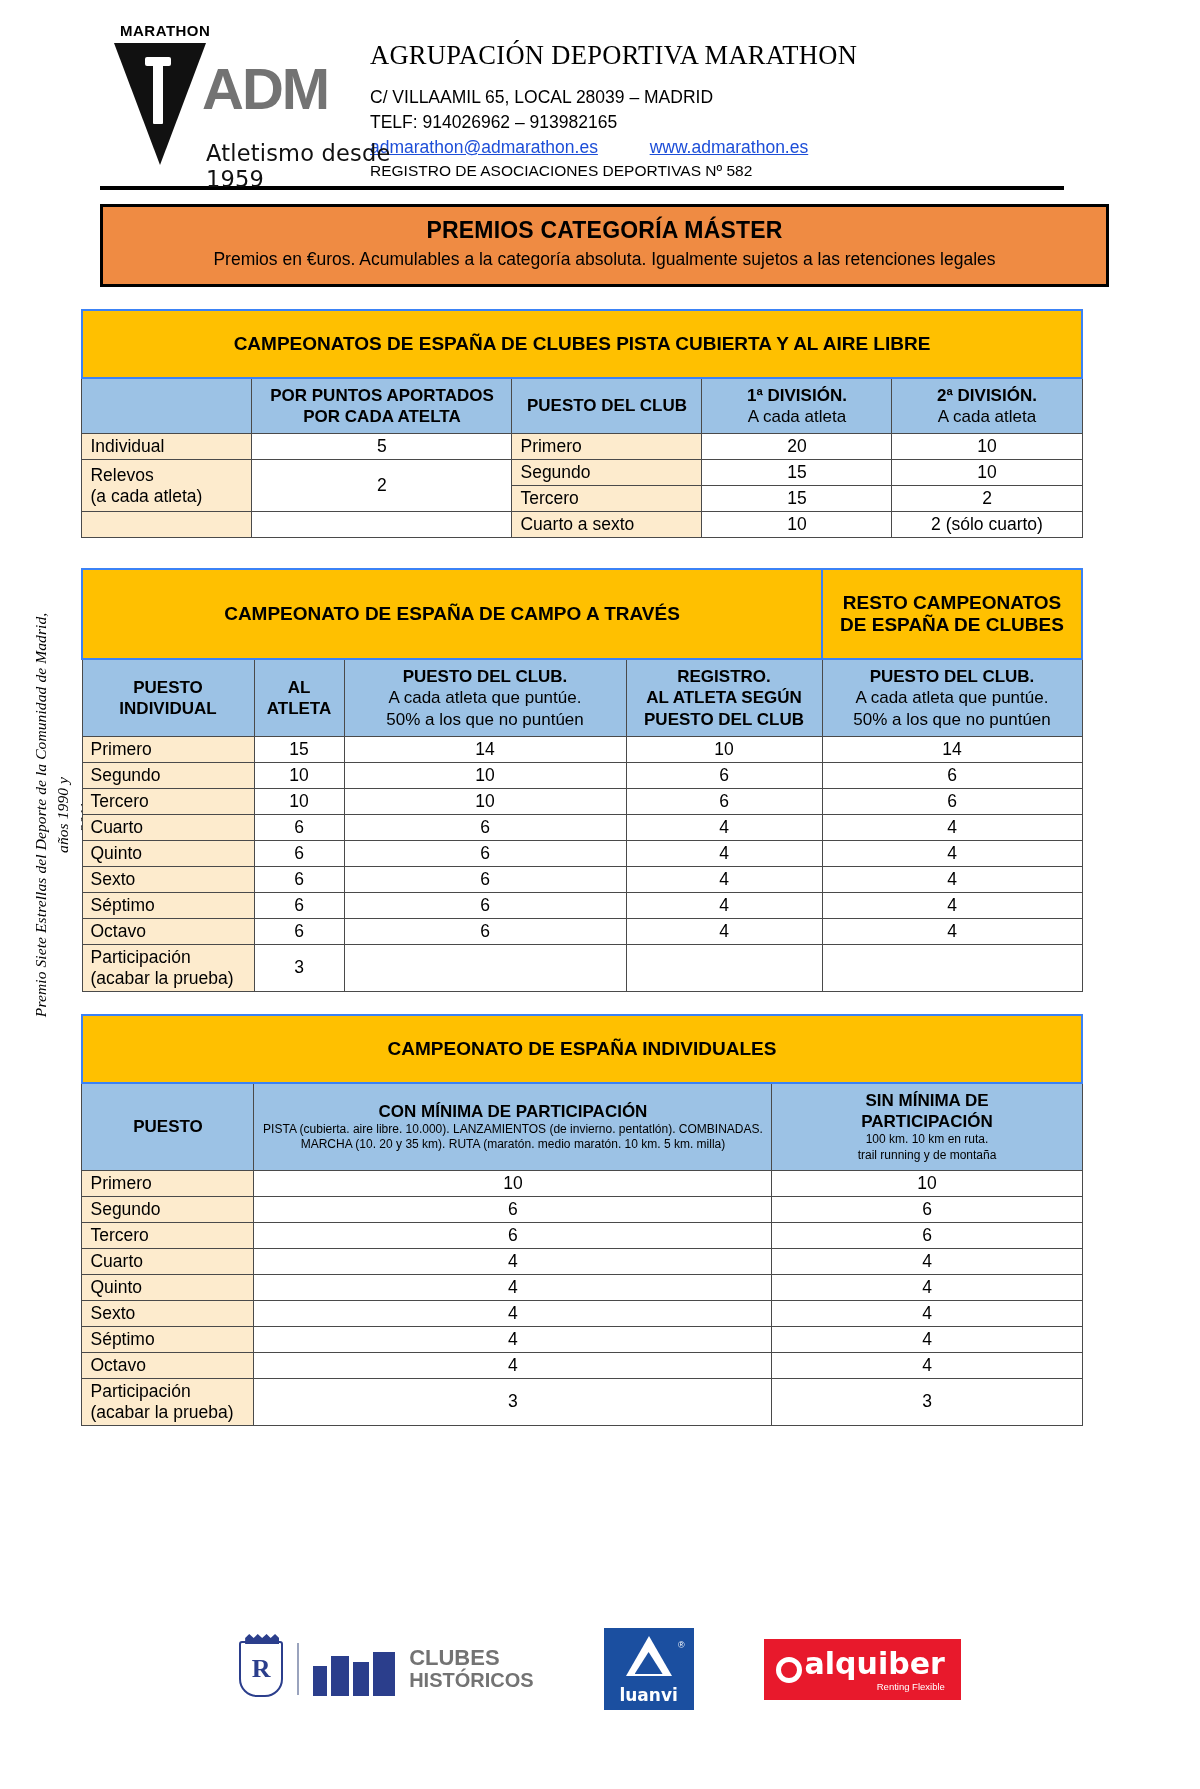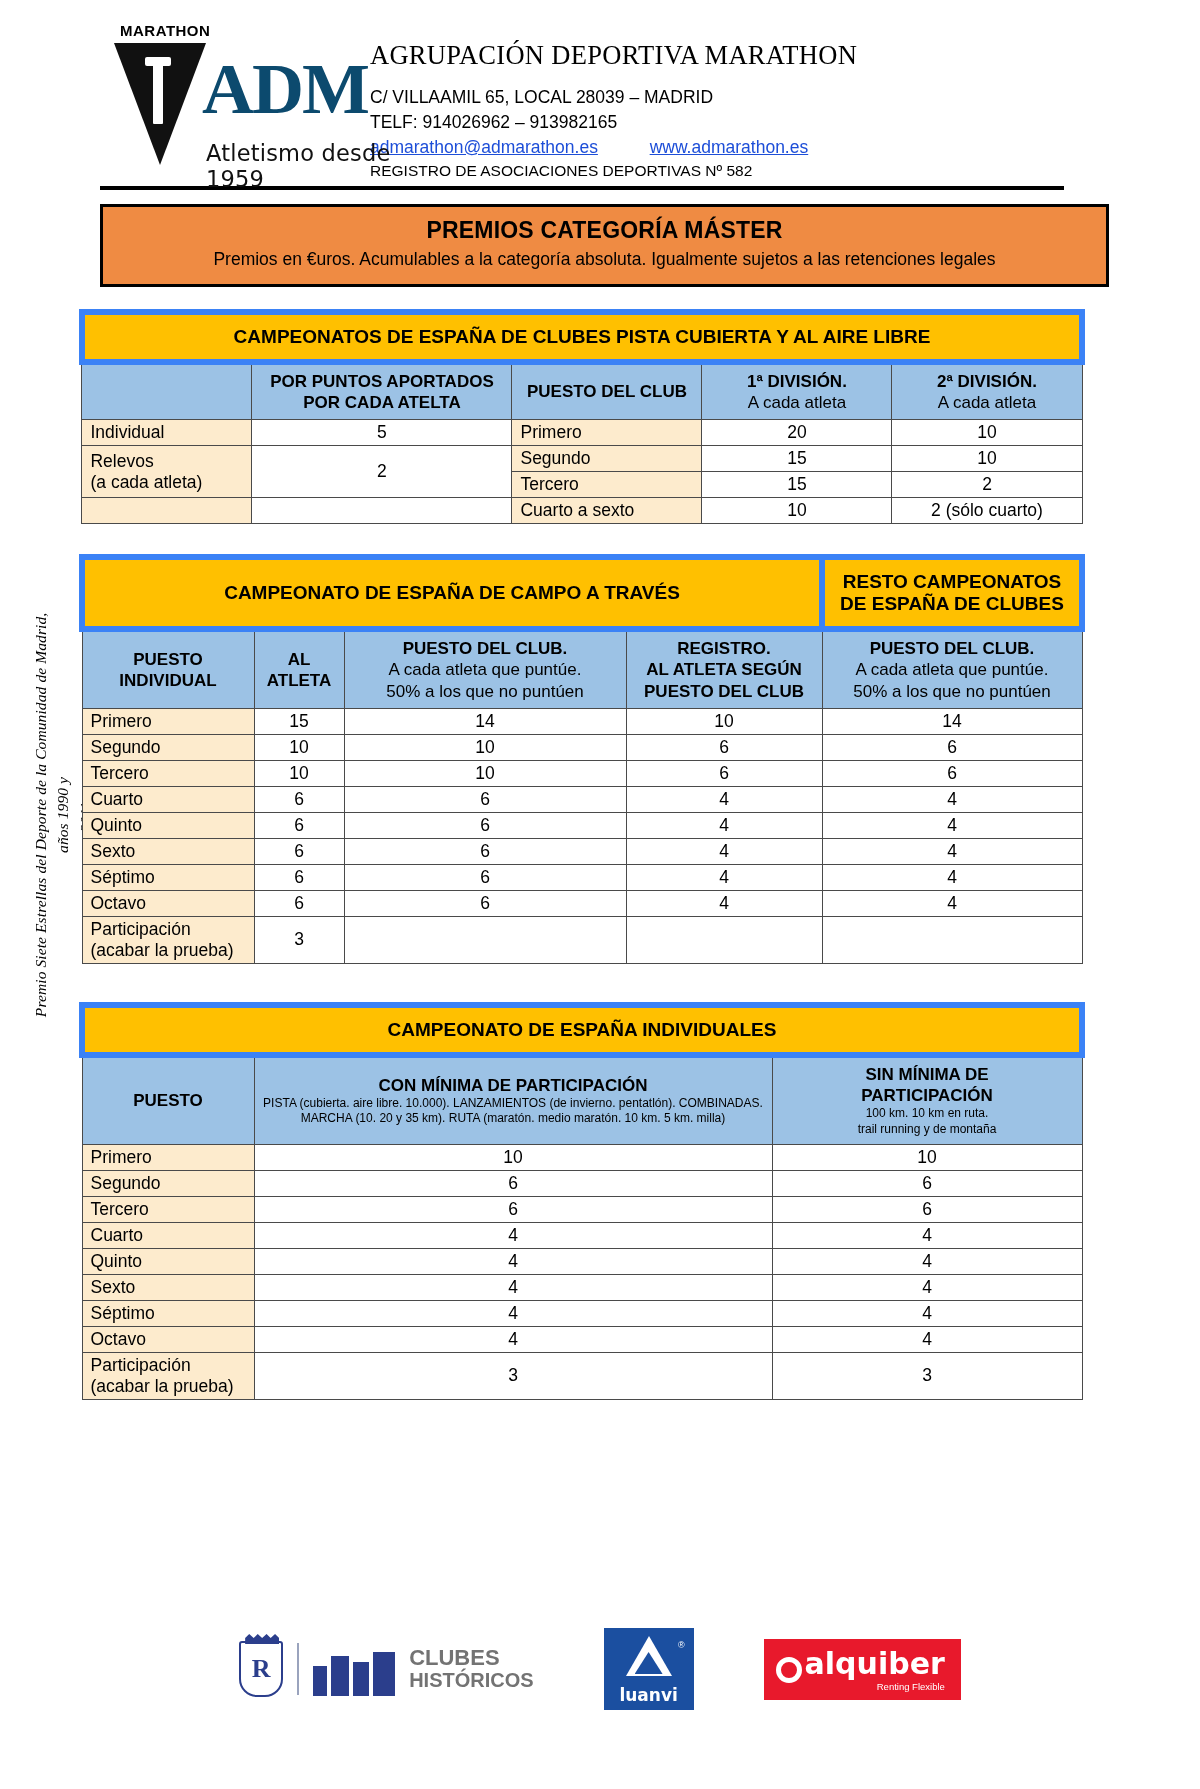--- a/index.html
+++ b/index.html
@@ -77,24 +77,24 @@
   .logo .flame{
     position:absolute; left:48px; top:20px;
     width:24px;height:20px;
     background:
       radial-gradient(circle at 20% 100%, #fff 0 4px, transparent 4px),
       radial-gradient(circle at 50% 100%, #fff 0 5px, transparent 5px),
       radial-gradient(circle at 80% 100%, #fff 0 4px, transparent 4px);
   }
   .logo .adm{
     position:absolute; left:104px; top:24px;
-    font-size:72px; font-weight:bold; color:#0c4a6e;
+    font-size:58px; font-weight:bold; color:#737373;
     letter-spacing:-2px;
     line-height:86px;
-    font-family:Liberation Serif, serif;
+    font-family:Liberation Sans, sans-serif;
   }
   .logo .tagline{
     position:absolute; left:108px; top:118px;
     font-size:22.5px; color:#111;
     font-family:"DejaVu Sans", sans-serif;
     letter-spacing:.2px;
   }
 
   .org-block{
     flex:1 1 auto;
@@ -161,22 +161,22 @@
     border:1px solid #4a4a4a;
     padding:2px 6px;
     font-size:17.5px;
     vertical-align:middle;
   }
   .t-gold{
     background:#ffc000;
     font-weight:bold;
     text-align:center;
     font-size:19px;
-    border:6px solid #3b82f6;
-    padding:11px 4px;
+    border:2px solid #3b82f6;
+    padding:22px 4px;
   }
   .t-blue{
     background:#9cc2e5;
     font-weight:bold;
     text-align:center;
     font-size:17px;
     line-height:1.25;
     padding:6px 4px;
   }
   .t-cream{
@@ -190,21 +190,21 @@
   .t-num{
     background:#ffffff;
     text-align:center;
   }
   .t-blank{
     background:#ffffff;
   }
 
   .tbl-wrap{ margin-top:22px; }
   .tbl-wrap.t2{ margin-top:30px; }
-  .tbl-wrap.t3{ margin-top:38px; }
+  .tbl-wrap.t3{ margin-top:22px; }
   .hdr-normal{
     font-weight:normal;
   }
   .t3-desc{
     font-weight:normal;
     font-size:12px;
     line-height:1.3;
     text-align:center;
   }
 

